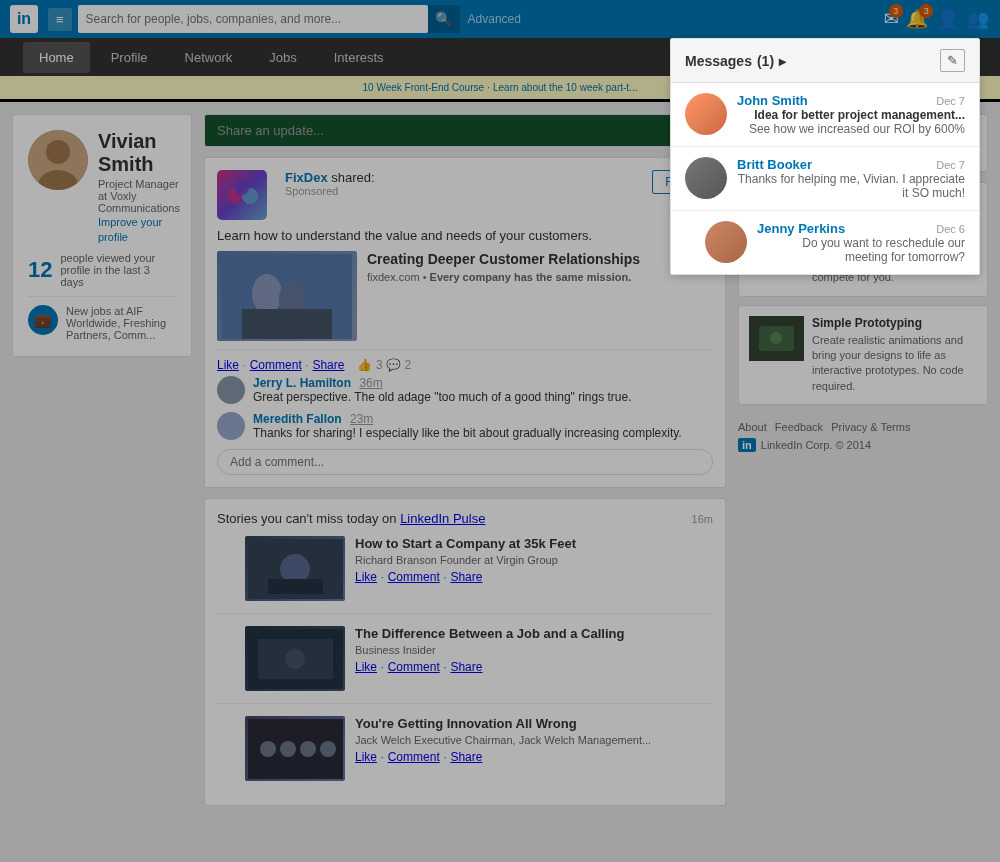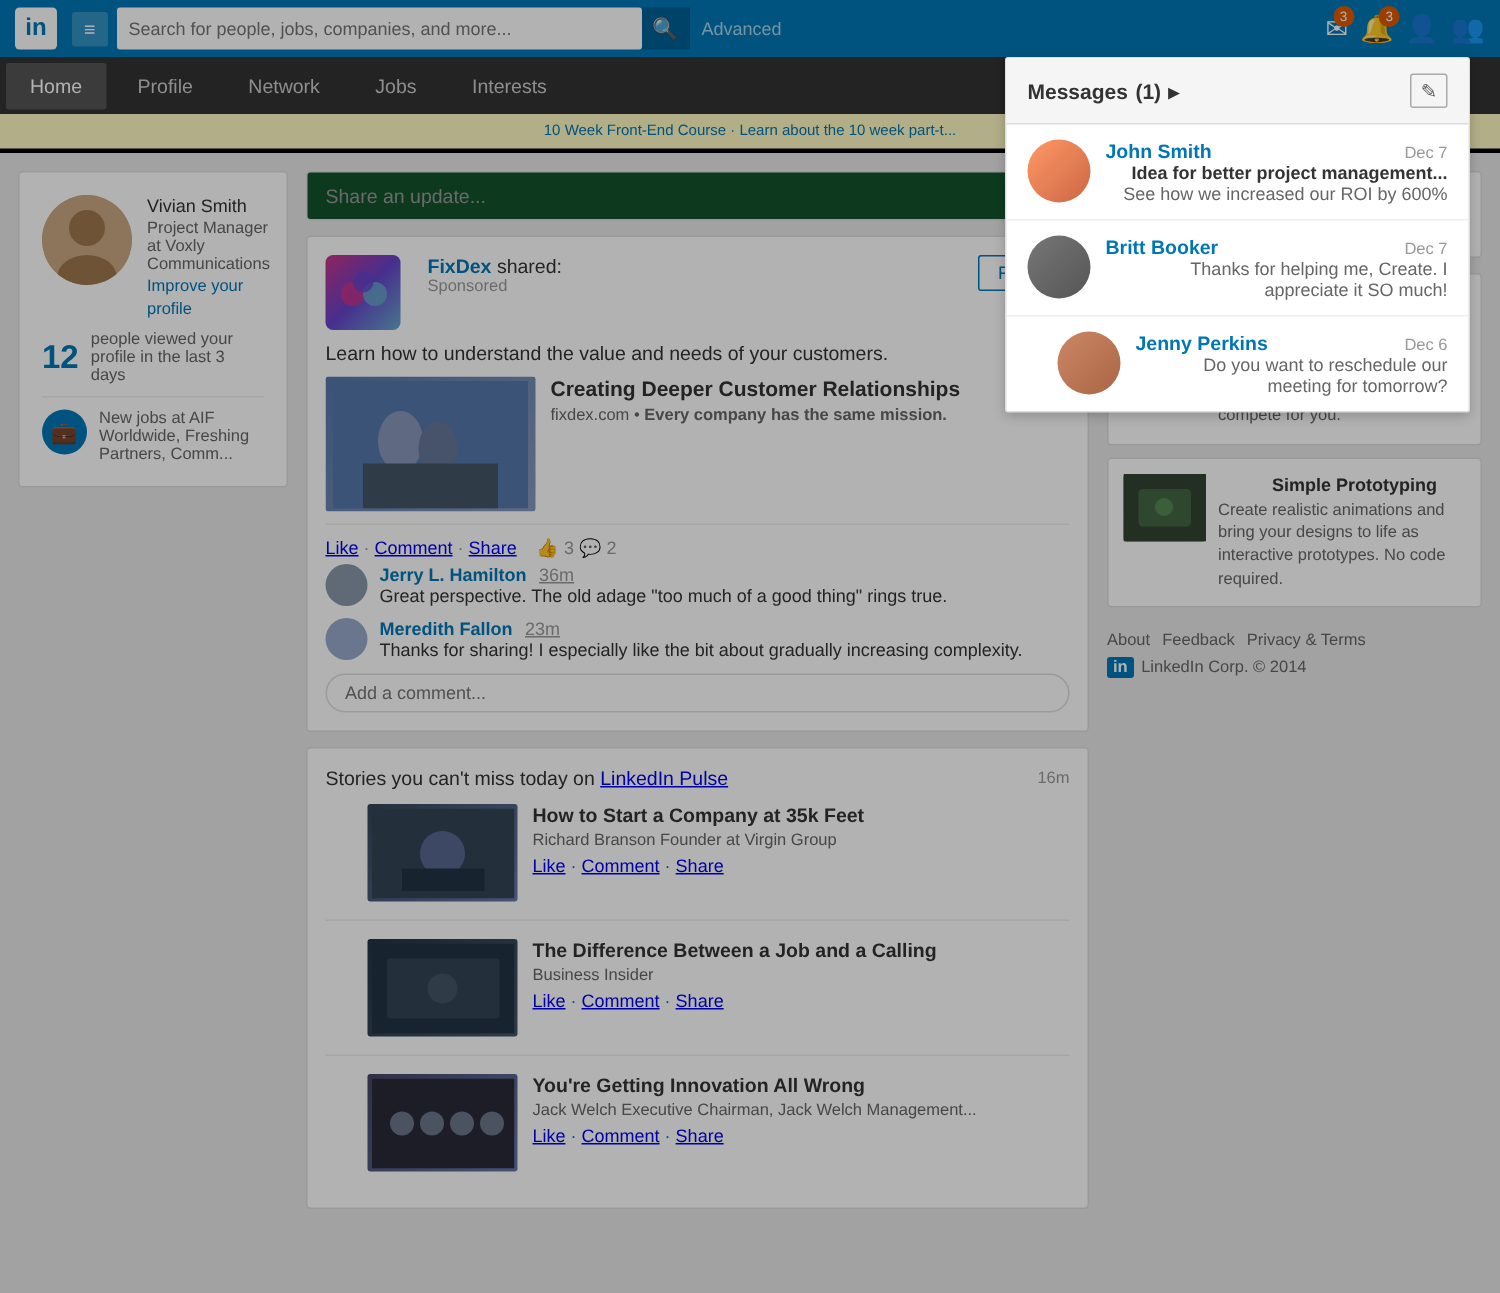--- a/index.html
+++ b/index.html
@@ -88,21 +88,21 @@
       justify-content: center;
       padding: 0 2px;
     }
 
     
     .main-nav {
       background: #333;
       height: 38px;
       display: flex;
       align-items: center;
-      padding: 0 4px;
+      padding: 0 23px;
       gap: 5px;
     }
     .main-nav a {
       color: #ccc;
       text-decoration: none;
       padding: 8px 16px;
       font-size: 13px;
       border-radius: 2px;
     }
     .main-nav a.active {
@@ -153,21 +153,21 @@
       height: 60px;
       border-radius: 50%;
       background: #c0a080;
       flex-shrink: 0;
       overflow: hidden;
       display: flex;
       align-items: center;
       justify-content: center;
     }
     .avatar-circle svg { width: 60px; height: 60px; }
-    .profile-info h3 { font-size: 12px; font-weight: normal; color: #333; }
+    .profile-info h3 { font-size: 20px; font-weight: bold; color: #333; }
     .profile-info p { font-size: 11px; color: #666; margin-top: 2px; }
     .profile-info a { color: #0077b5; text-decoration: none; font-size: 11px; }
     .profile-views {
       display: flex;
       align-items: center;
       gap: 8px;
       margin-top: 6px;
       font-size: 11px;
       color: #666;
     }
@@ -358,21 +358,21 @@
       gap: 8px;
     }
     .ad-thumb {
       width: 55px;
       height: 45px;
       border-radius: 2px;
       flex-shrink: 0;
     }
     .ad-thumb-1 { background: linear-gradient(135deg, #445566, #778899); }
     .ad-thumb-3 { background: linear-gradient(135deg, #334433, #446644); }
-    .ad-info h4 { font-size: 12px; font-weight: bold; color: #333; margin-bottom: 3px; margin-left: 36px; }
+    .ad-info h4 { font-size: 12px; font-weight: bold; color: #333; margin-bottom: 3px; }
     .ad-info p { font-size: 11px; color: #666; line-height: 1.4; }
     .footer-links {
       font-size: 11px;
       color: #666;
       padding: 8px 0;
     }
     .footer-links a { color: #666; text-decoration: none; margin-right: 5px; }
     .footer-logo {
       display: flex;
       align-items: center;
@@ -522,21 +522,21 @@
     </div>
   </div>
 
   <div class="message-item">
     <div class="msg-avatar msg-avatar-britt"></div>
     <div class="msg-content">
       <div class="msg-top">
         <span class="msg-name">Britt Booker</span>
         <span class="msg-date">Dec 7</span>
       </div>
-      <div class="msg-preview">Thanks for helping me, Create. I appreciate it SO much!</div>
+      <div class="msg-preview">Thanks for helping me, Vivian. I appreciate it SO much!</div>
     </div>
   </div>
 
   <div class="message-item">
     <div class="msg-avatar msg-avatar-jenny"></div>
     <div class="msg-content">
       <div class="msg-top">
         <span class="msg-name">Jenny Perkins</span>
         <span class="msg-date">Dec 6</span>
       </div>

